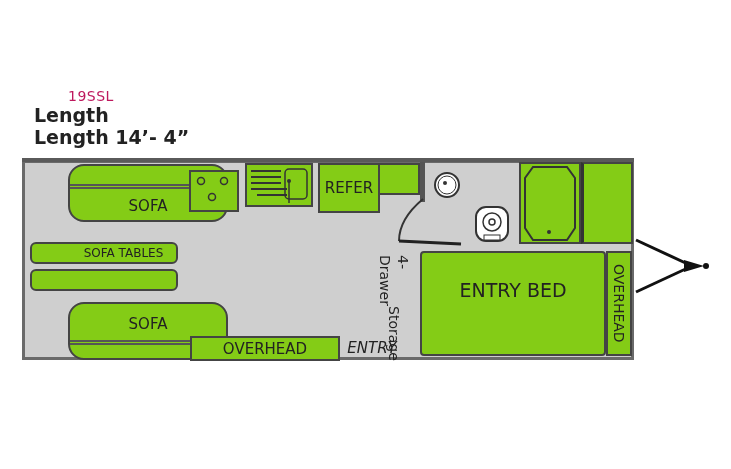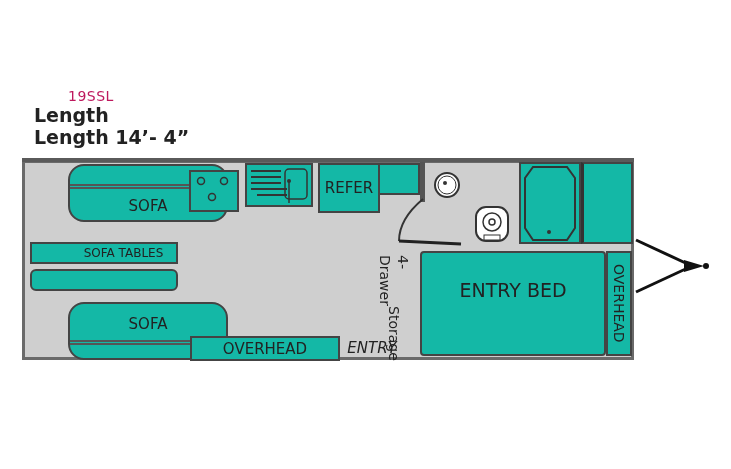--- a/index.html
+++ b/index.html
@@ -4,21 +4,21 @@
   <style>
     html, body { margin:0; padding:0; }
     body { width:731px; height:469px; background:#ffffff; position:relative; overflow:hidden;
            font-family:"DejaVu Sans", sans-serif; color:#222; }
     .abs { position:absolute; box-sizing:border-box; }
     .model { left:68px; top:88px; font-size:14px; letter-spacing:0.5px; color:#be185d; }
     .title { left:34px; top:104px; font-size:19px; font-weight:bold; line-height:22px; color:#222; }
     .shell { left:22px; top:160px; width:612px; height:200px; background:#cfcfcf;
              border:3px solid #6a6a6a; }
     .topwall { left:22px; top:158px; width:612px; height:4px; background:#5a5a5a; }
-    .box { background:#14b8a6; border:2px solid #444; }
+    .box { background:#84cc16; border:2px solid #444; }
     .lbl { display:flex; align-items:center; justify-content:center; font-size:15px; color:#222; }
     .sofa { border-radius:16px;margin-left:44px; }
     .vert { writing-mode:vertical-rl; }
     .hitch { left:634px; top:236px; }
   </style>
 </head>
 <body>
 
 <div class="abs model">19SSL</div>
 <div class="abs title">
@@ -27,21 +27,21 @@
 </div>
 
 <div class="abs shell"></div>
 <div class="abs topwall"></div>
 
 <div class="abs box sofa" style="left:24px;top:164px;width:160px;height:58px;">
   <div class="abs" style="left:0;top:18px;width:156px;height:5px;border-top:2px solid #555;border-bottom:2px solid #555;"></div>
   <div class="abs lbl" style="left:0;top:26px;width:156px;height:28px;">SOFA</div>
 </div>
 
-<div class="abs box lbl" style="left:30px;top:242px;width:148px;height:22px;border-radius:0;font-size:12px;padding-left:39px;">SOFA TABLES</div>
+<div class="abs box lbl" style="left:30px;top:242px;width:148px;height:22px;border-radius:6px;font-size:12px;padding-left:39px;">SOFA TABLES</div>
 <div class="abs box" style="left:30px;top:269px;width:148px;height:22px;border-radius:6px;"></div>
 
 <div class="abs box sofa" style="left:24px;top:302px;width:160px;height:58px;">
   <div class="abs lbl" style="left:0;top:4px;width:156px;height:32px;">SOFA</div>
   <div class="abs" style="left:0;top:36px;width:156px;height:5px;border-top:2px solid #555;border-bottom:2px solid #555;"></div>
 </div>
 
 <div class="abs box" style="left:189px;top:170px;width:50px;height:42px;">
   <svg width="46" height="38">
     <circle cx="10" cy="9" r="3.5" fill="none" stroke="#333" stroke-width="1.5"></circle>

